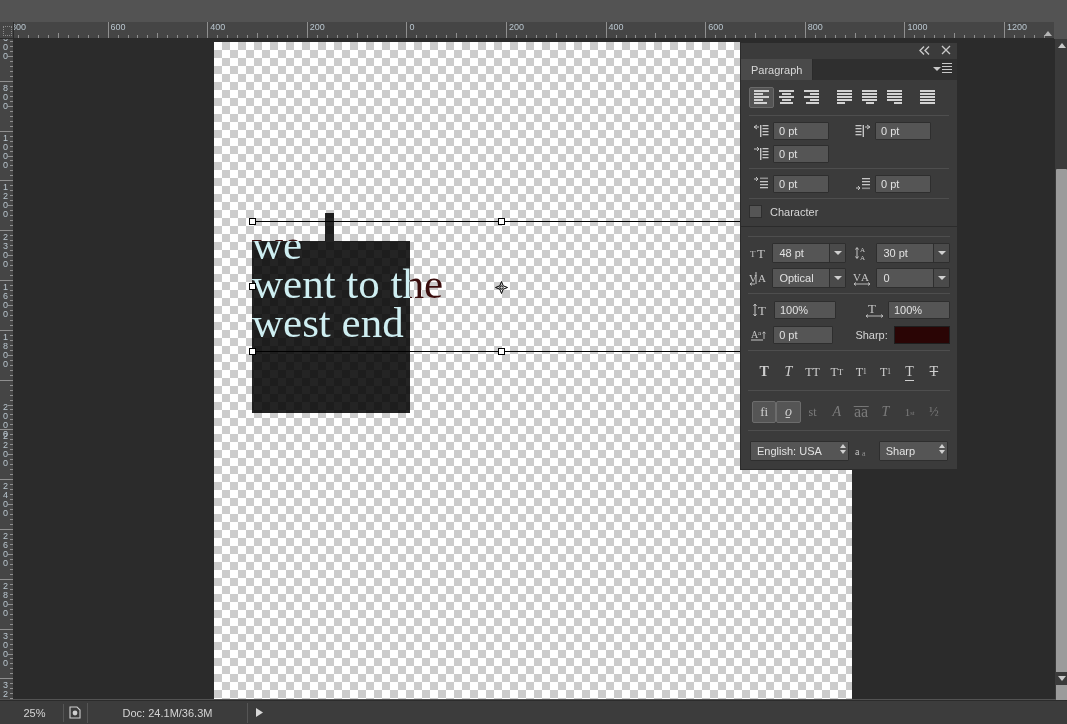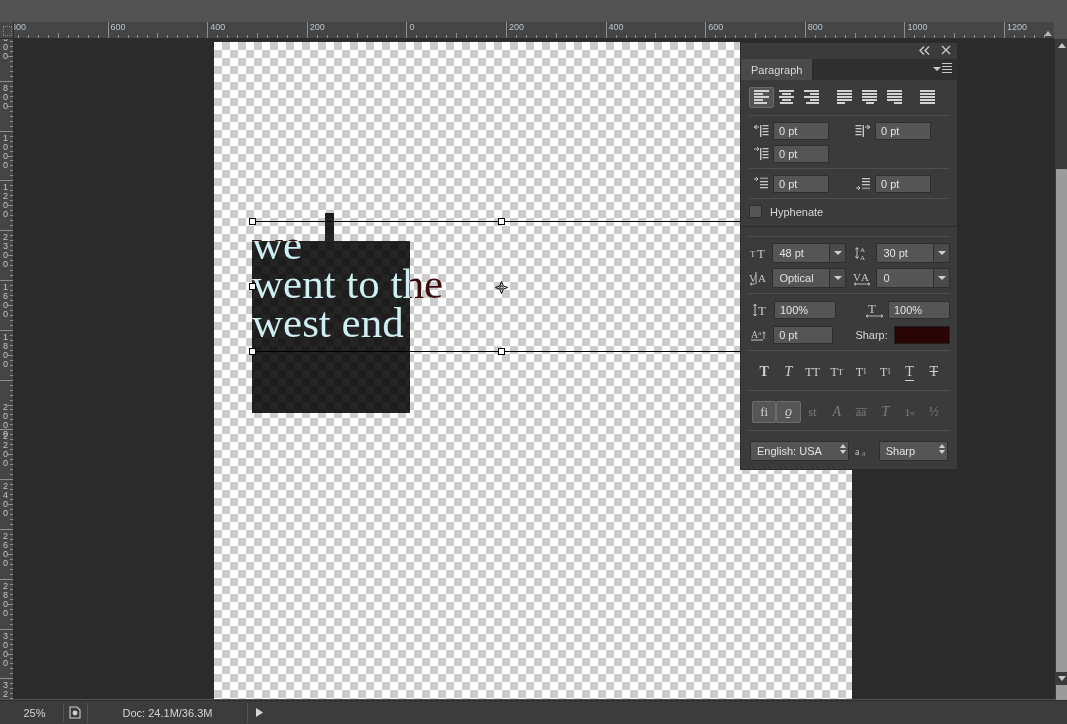--- a/index.html
+++ b/index.html
@@ -741,21 +741,21 @@
               <rect x="7" y="10.5" width="8" height="1.6" fill="#8d8d8d"></rect>
             </svg>
           </span>
           <div class="num-field" style="width:56px">0 pt</div>
         </div>
 
         <div class="hr"></div>
 
         <div class="hyph-row">
           <div class="chk"></div>
-          <span class="lbl">Hyphenate</span>
+          <span class="lbl">Character</span>
         </div>
 
       </div>
     </div>
 
     <div class="panel" style="border-bottom:none">
       <div class="panel-body" style="padding:6px 7px 6px 7px">
 
 
         <div class="hr"></div>
@@ -864,21 +864,21 @@
 
         <div class="style-row">
           <div class="style-btn on" style="font-size:13px">fi</div>
           <div class="style-btn on">
               <i style="font-family:'Liberation Serif',serif">o̱</i>
             </div>
           <div class="style-btn dim" style="font-size:12px">st</div>
           <div class="style-btn dim">
               <i style="font-family:'Liberation Serif',serif">A</i>
             </div>
-          <div class="style-btn dim" style="font-size:12px">a̅a̅</div>
+          <div class="style-btn dim" style="font-size:16px">a̅a̅</div>
           <div class="style-btn dim">
               <i style="font-family:'Liberation Serif',serif">T</i>
             </div>
           <div class="style-btn dim" style="font-size:11px">1<sup>st</sup></div>
           <div class="style-btn dim" style="font-size:13px">½</div>
         </div>
 
         <div class="hr"></div>
 
         <div class="bottom-row">

